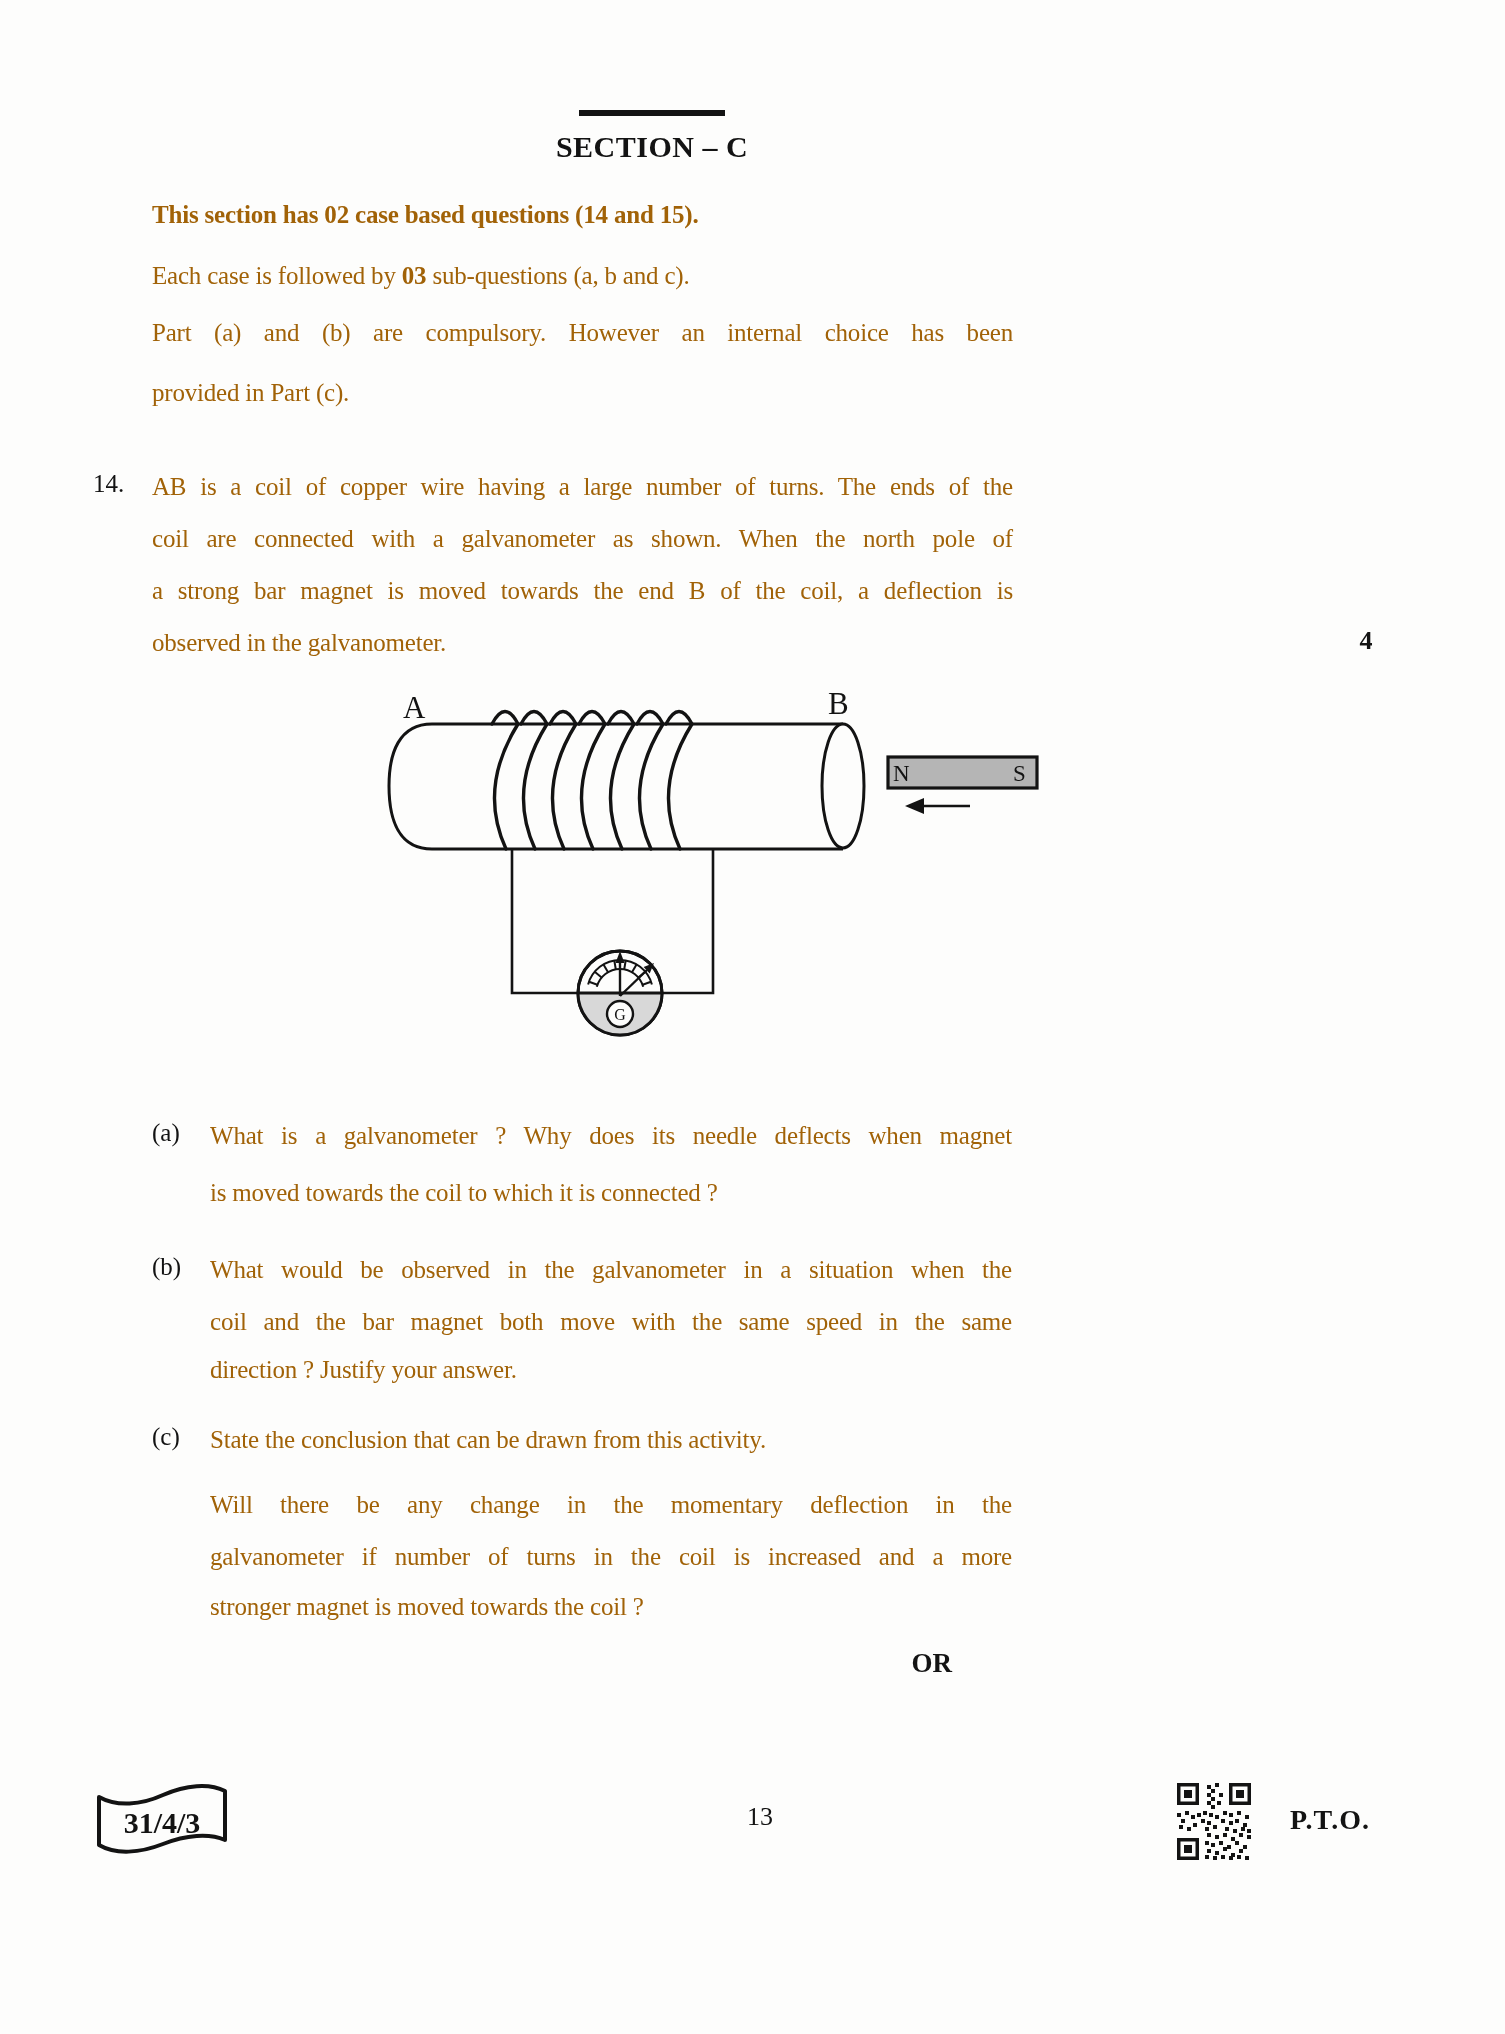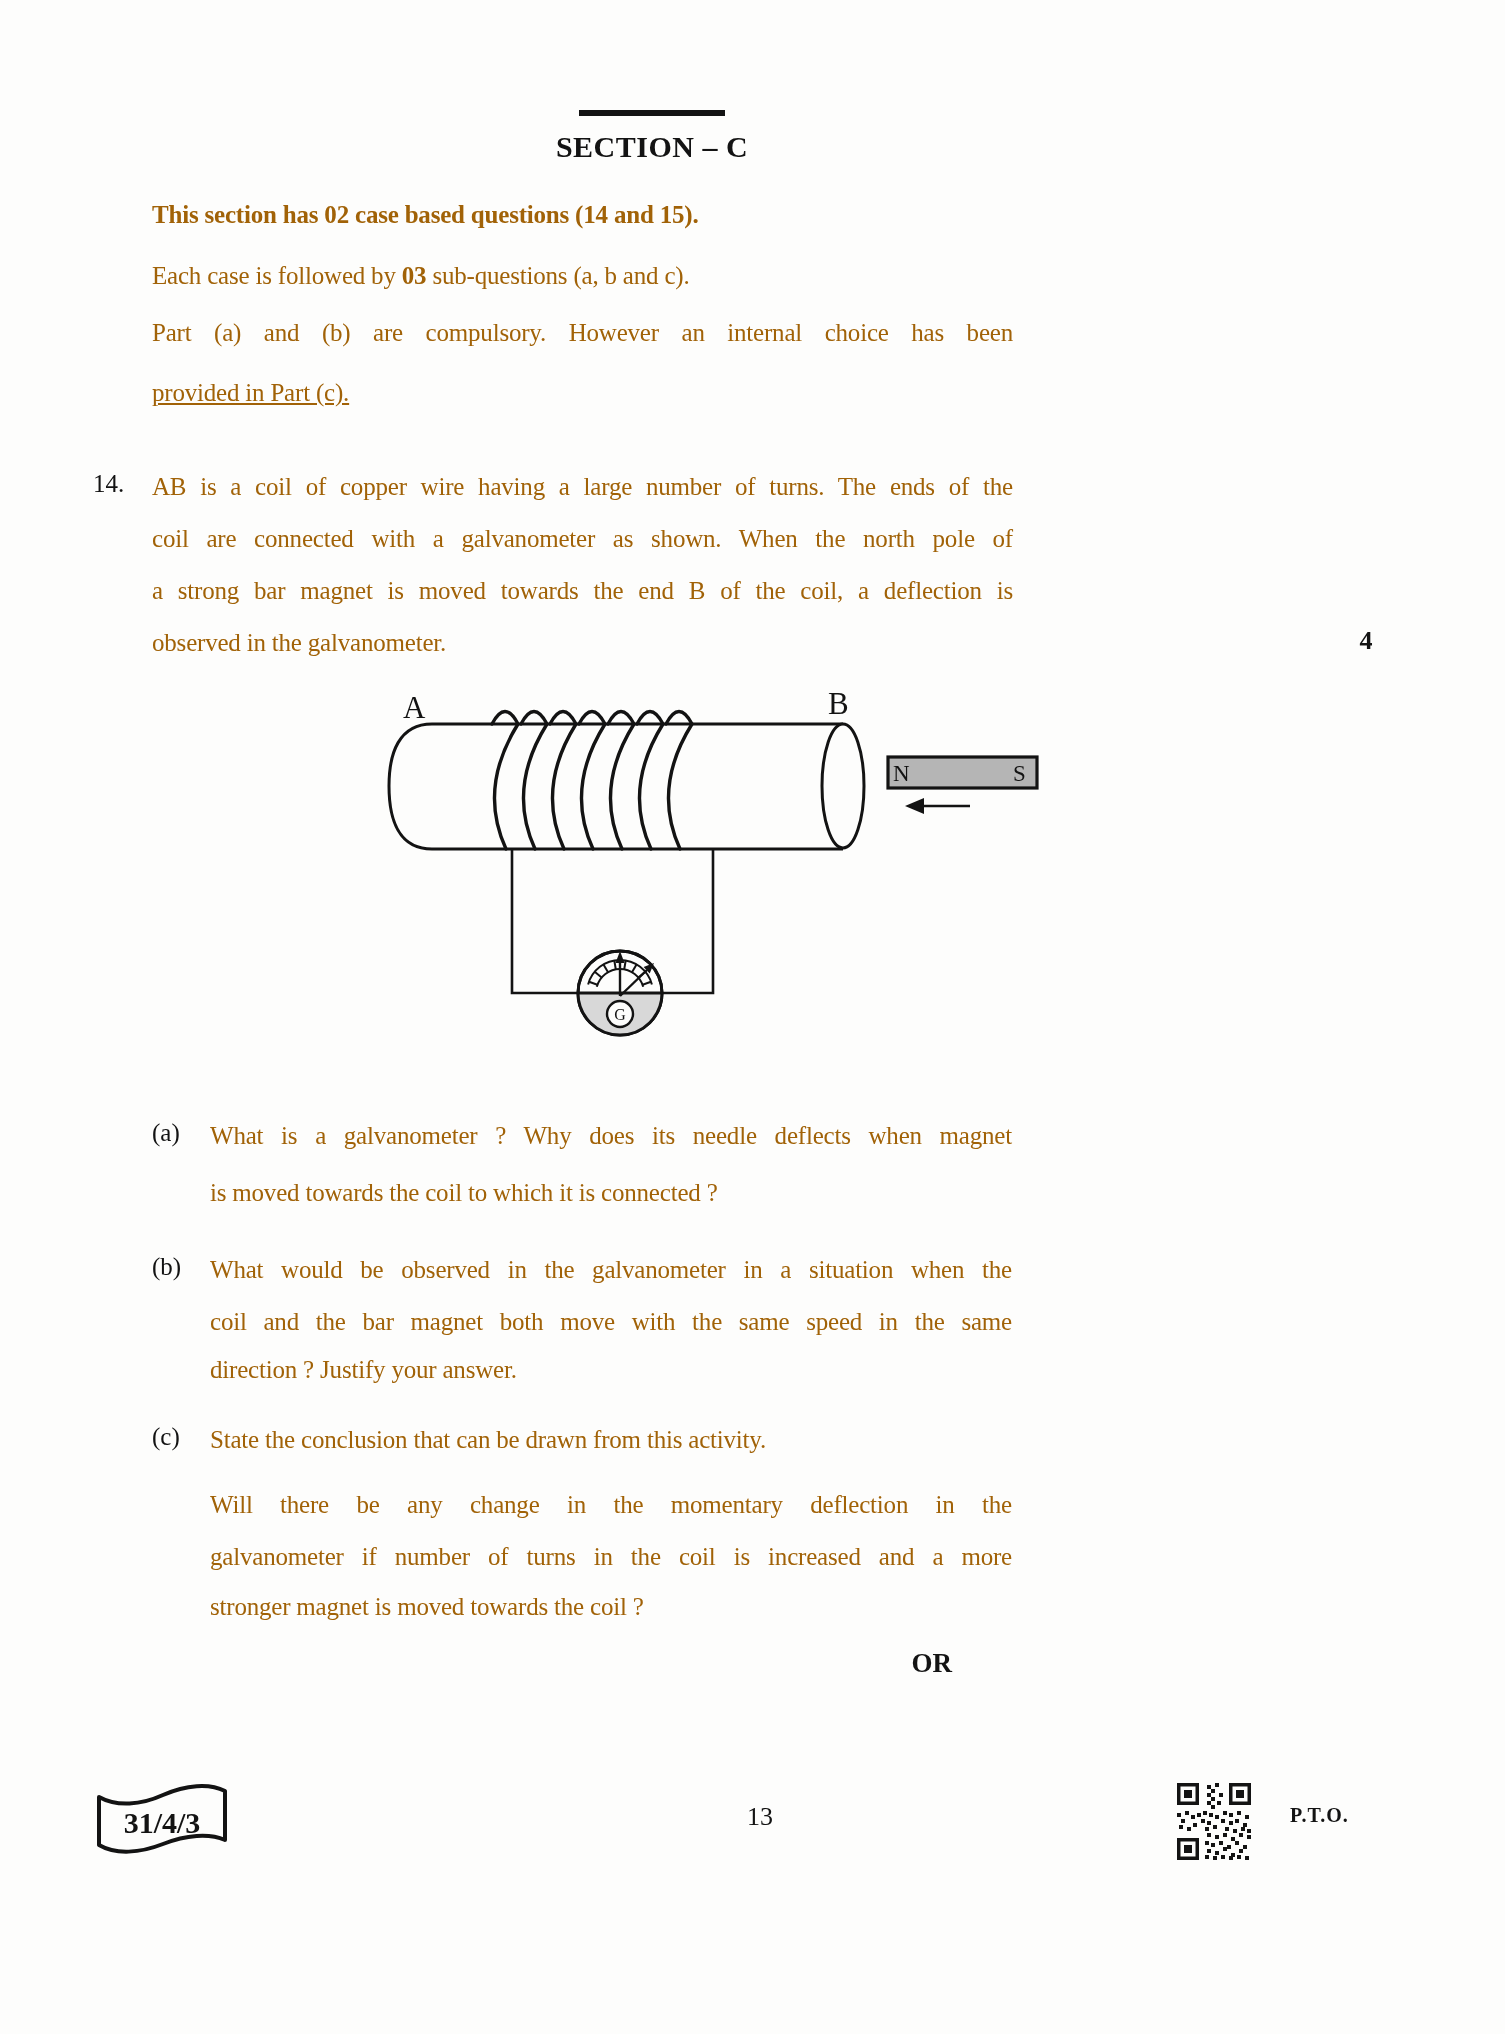--- a/index.html
+++ b/index.html
@@ -18,37 +18,37 @@
   .bold { font-weight:bold; }
   .heading-wrap { position:absolute; left:402px; top:110px; width:500px; text-align:center; }
   .heading-rule { width:146px; height:6px; background:#131313; margin:0 auto 14px auto; }
   .heading-title { font-size:30px; font-weight:bold; letter-spacing:0.5px; }
   .qnum { position:absolute; left:93px; font-size:25px; }
   .sublabel { position:absolute; left:152px; font-size:25px; }
   .marks { position:absolute; left:1340px; width:52px; text-align:center; font-size:26px; font-weight:bold; }
   .or-sep { position:absolute; left:152px; top:1648px; width:800px; text-align:right;
             font-size:27px; font-weight:bold; }
   .pageno { position:absolute; left:673px; top:1802px; width:100px; text-align:right; font-size:26px; }
-  .pto { position:absolute; left:1290px; top:1804px; font-size:20px; font-weight:bold; letter-spacing:1px; }
+  .pto { position:absolute; left:1290px; top:1804px; font-size:28px; font-weight:bold; letter-spacing:1px; }
   svg text { font-family:"Liberation Serif","DejaVu Serif",serif; fill:#131313; }
 </style>
 </head>
 <body>
 
 <div class="page">
 
   <div class="heading-wrap">
     <div class="heading-rule"></div>
     <div class="heading-title">SECTION – C</div>
   </div>
 
   <div class="line bold" style="left:152px; top:198px; width:861px;">This section has 02 case based questions (14 and 15).</div>
   <div class="line" style="left:152px; top:259px; width:861px;"><span>Each case is followed by </span><span class="bold">03</span><span> sub-questions (a, b and c).</span></div>
   <div class="line jline" style="left:152px; top:316px; width:861px;">Part (a) and (b) are compulsory. However an internal choice has been</div>
-  <div class="line" style="left:152px; top:376px; width:861px;text-decoration:underline;">provided in Part (c).</div>
+  <div class="line" style="left:152px; top:376px; width:861px;">provided in Part (c).</div>
 
   <div class="qnum" style="top:470px;">14.</div>
   <div class="line jline" style="left:152px; top:470px; width:861px;">AB is a coil of copper wire having a large number of turns. The ends of the</div>
   <div class="line jline" style="left:152px; top:522px; width:861px;">coil are connected with a galvanometer as shown. When the north pole of</div>
   <div class="line jline" style="left:152px; top:574px; width:861px;">a strong bar magnet is moved towards the end B of the coil, a deflection is</div>
   <div class="line" style="left:152px; top:626px; width:861px;">observed in the galvanometer.</div>
   <div class="marks" style="top:626px;">4</div>
 
   <svg class="abs" style="left:370px; top:670px;" width="700" height="395" viewBox="370 670 700 395">
 

